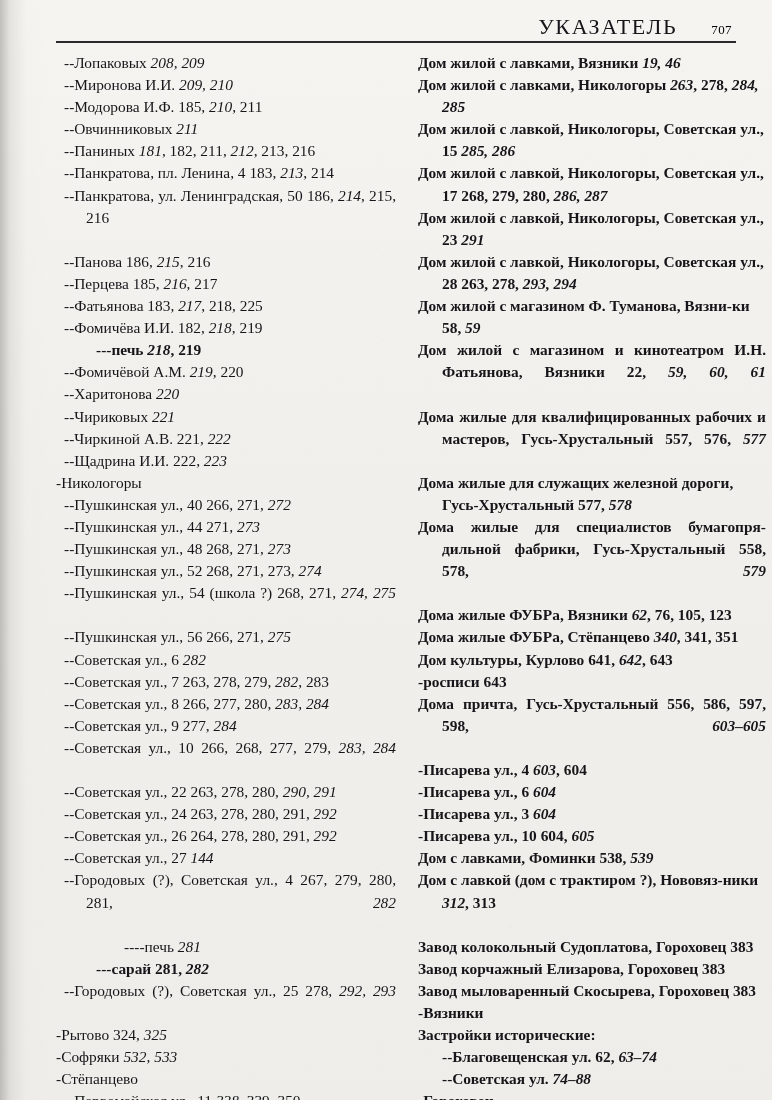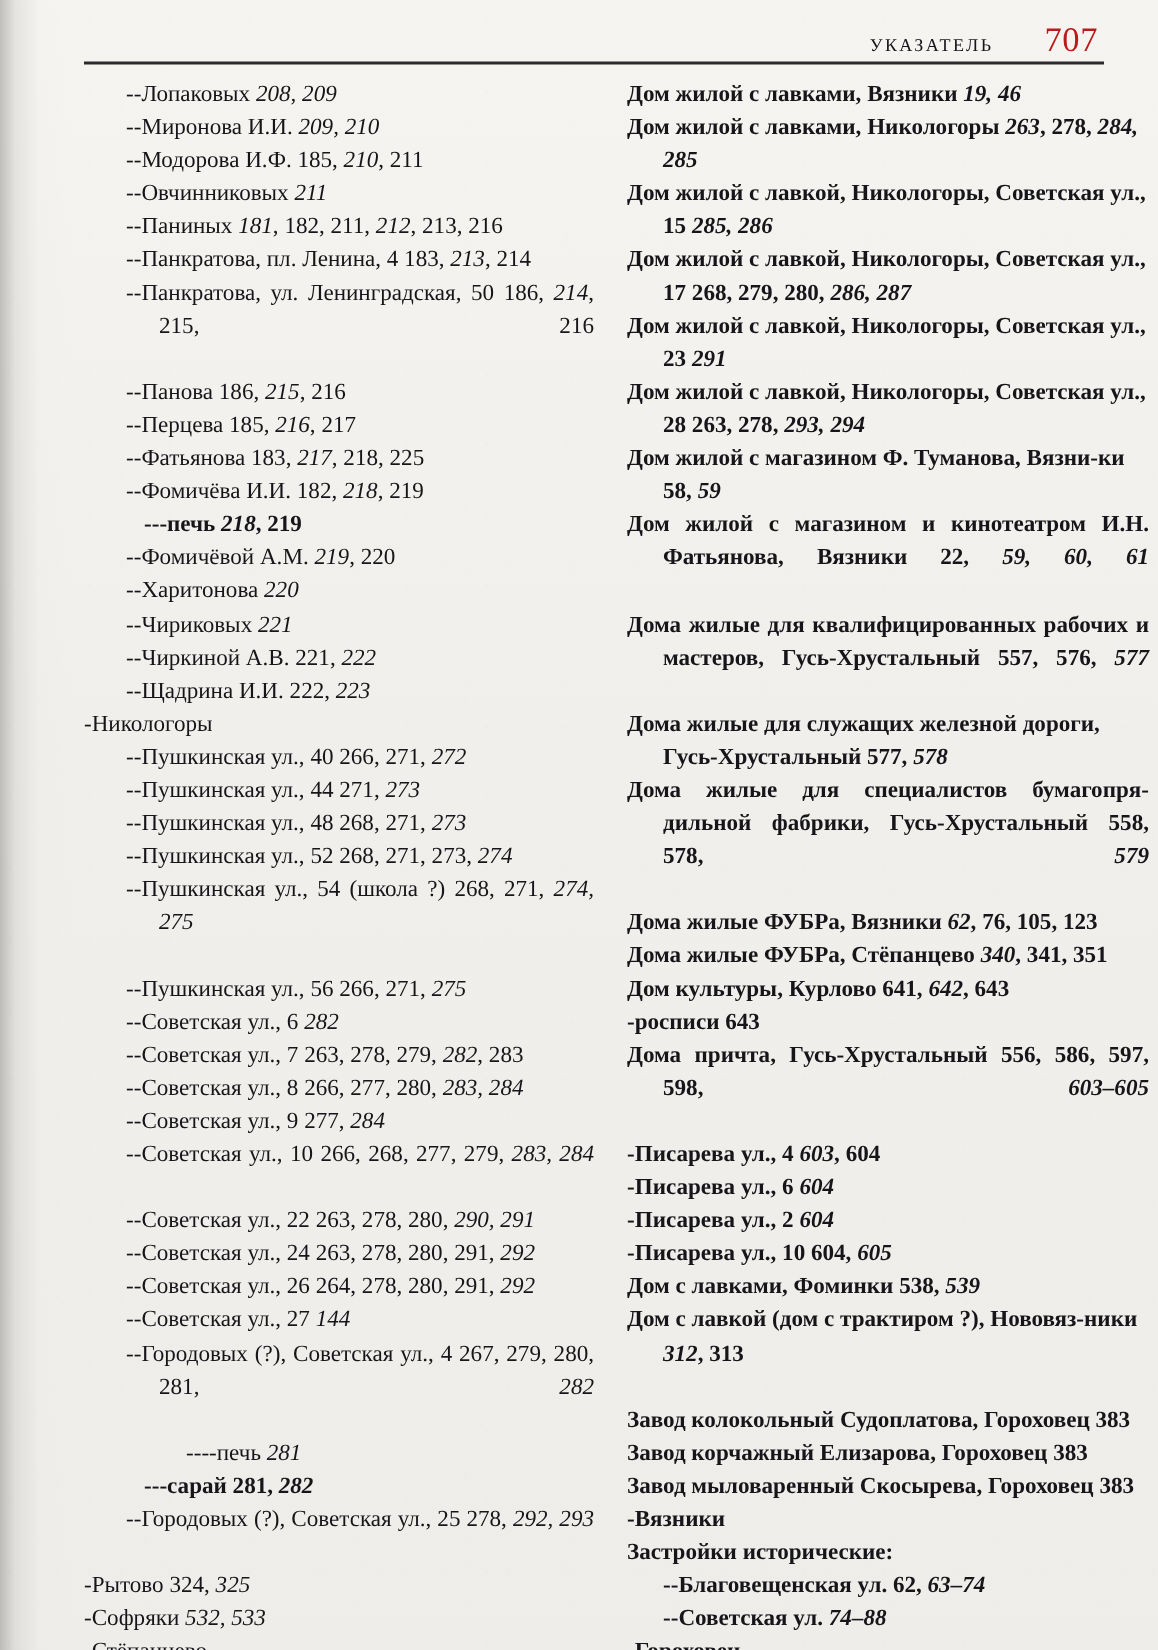--- a/index.html
+++ b/index.html
@@ -45,28 +45,28 @@
     height: 34px;
   }
   .runhead-inner {
     display: flex;
     justify-content: flex-end;
     align-items: baseline;
     gap: 34px;
     padding-right: 4px;
   }
   .runhead-title {
-    font-size: 12px;
+    font-size: 22px;
     letter-spacing: 1.6px;
     color: #15151a;
   }
   .runhead-page {
-    font-size: 23px;
+    font-size: 13px;
     letter-spacing: 0.4px;
-    color: #b91c1c;
+    color: #000000;
   }
   .rule {
     position: absolute;
     top: 41px;
     left: 56px;
     right: 36px;
     height: 2px;
     background: #2a2a2e;
   }
 
@@ -94,21 +94,21 @@
     padding-left: 22px;          
     text-indent: -22px;
     white-space: normal;
   }
   .entry.just { text-align: justify; }
   .entry.just:after { content: ""; display: inline-block; width: 100%; }
 
   
   .lvl0 { margin-left: 0px; }
   .lvl1 { margin-left: 24px; }
-  .lvl2 { margin-left: 28px; }
+  .lvl2 { margin-left: 8px; }
   .lvl3 { margin-left: 40px; font-weight: bold; }
   .lvl4 { margin-left: 68px; }
 
   .it { font-style: italic; }
   .spacer { height: 22px; }
 
   
   .col.right .entry { padding-left: 24px; text-indent: -24px; }
 </style>
 </head>
@@ -181,21 +181,21 @@
       <p class="entry lvl0 just"><span>Дома жилые для квалифицированных рабочих и мастеров, Гусь-Хрустальный 557, 576, </span><span class="it">577</span></p>
       <p class="entry lvl0"><span>Дома жилые для служащих железной дороги, Гусь-Хрустальный 577, </span><span class="it">578</span></p>
       <p class="entry lvl0 just"><span>Дома жилые для специалистов бумагопря-дильной фабрики, Гусь-Хрустальный 558, 578, </span><span class="it">579</span></p>
       <p class="entry lvl0"><span>Дома жилые ФУБРа, Вязники </span><span class="it">62</span><span>, 76, 105, 123</span></p>
       <p class="entry lvl0"><span>Дома жилые ФУБРа, Стёпанцево </span><span class="it">340</span><span>, 341, 351</span></p>
       <p class="entry lvl0"><span>Дом культуры, Курлово 641, </span><span class="it">642</span><span>, 643</span></p>
       <p class="entry lvl0"><span>-росписи 643</span></p>
       <p class="entry lvl0 just"><span>Дома причта, Гусь-Хрустальный 556, 586, 597, 598, </span><span class="it">603–605</span></p>
       <p class="entry lvl0"><span>-Писарева ул., 4 </span><span class="it">603</span><span>, 604</span></p>
       <p class="entry lvl0"><span>-Писарева ул., 6 </span><span class="it">604</span></p>
-      <p class="entry lvl0"><span>-Писарева ул., 2 </span><span class="it">604</span></p>
+      <p class="entry lvl0"><span>-Писарева ул., 3 </span><span class="it">604</span></p>
       <p class="entry lvl0"><span>-Писарева ул., 10 604, </span><span class="it">605</span></p>
       <p class="entry lvl0"><span>Дом с лавками, Фоминки 538, </span><span class="it">539</span></p>
       <p class="entry lvl0"><span>Дом с лавкой (дом с трактиром ?), Нововяз-ники </span><span class="it">312</span><span>, 313</span></p>
       <div class="spacer"></div>
       <p class="entry lvl0"><span>Завод колокольный Судоплатова, Гороховец 383</span></p>
       <p class="entry lvl0"><span>Завод корчажный Елизарова, Гороховец 383</span></p>
       <p class="entry lvl0"><span>Завод мыловаренный Скосырева, Гороховец 383</span></p>
       <p class="entry lvl0"><span>-Вязники</span></p>
       <p class="entry lvl0"><span>Застройки исторические:</span></p>
       <p class="entry lvl1"><span>--Благовещенская ул. 62, </span><span class="it">63–74</span></p>

